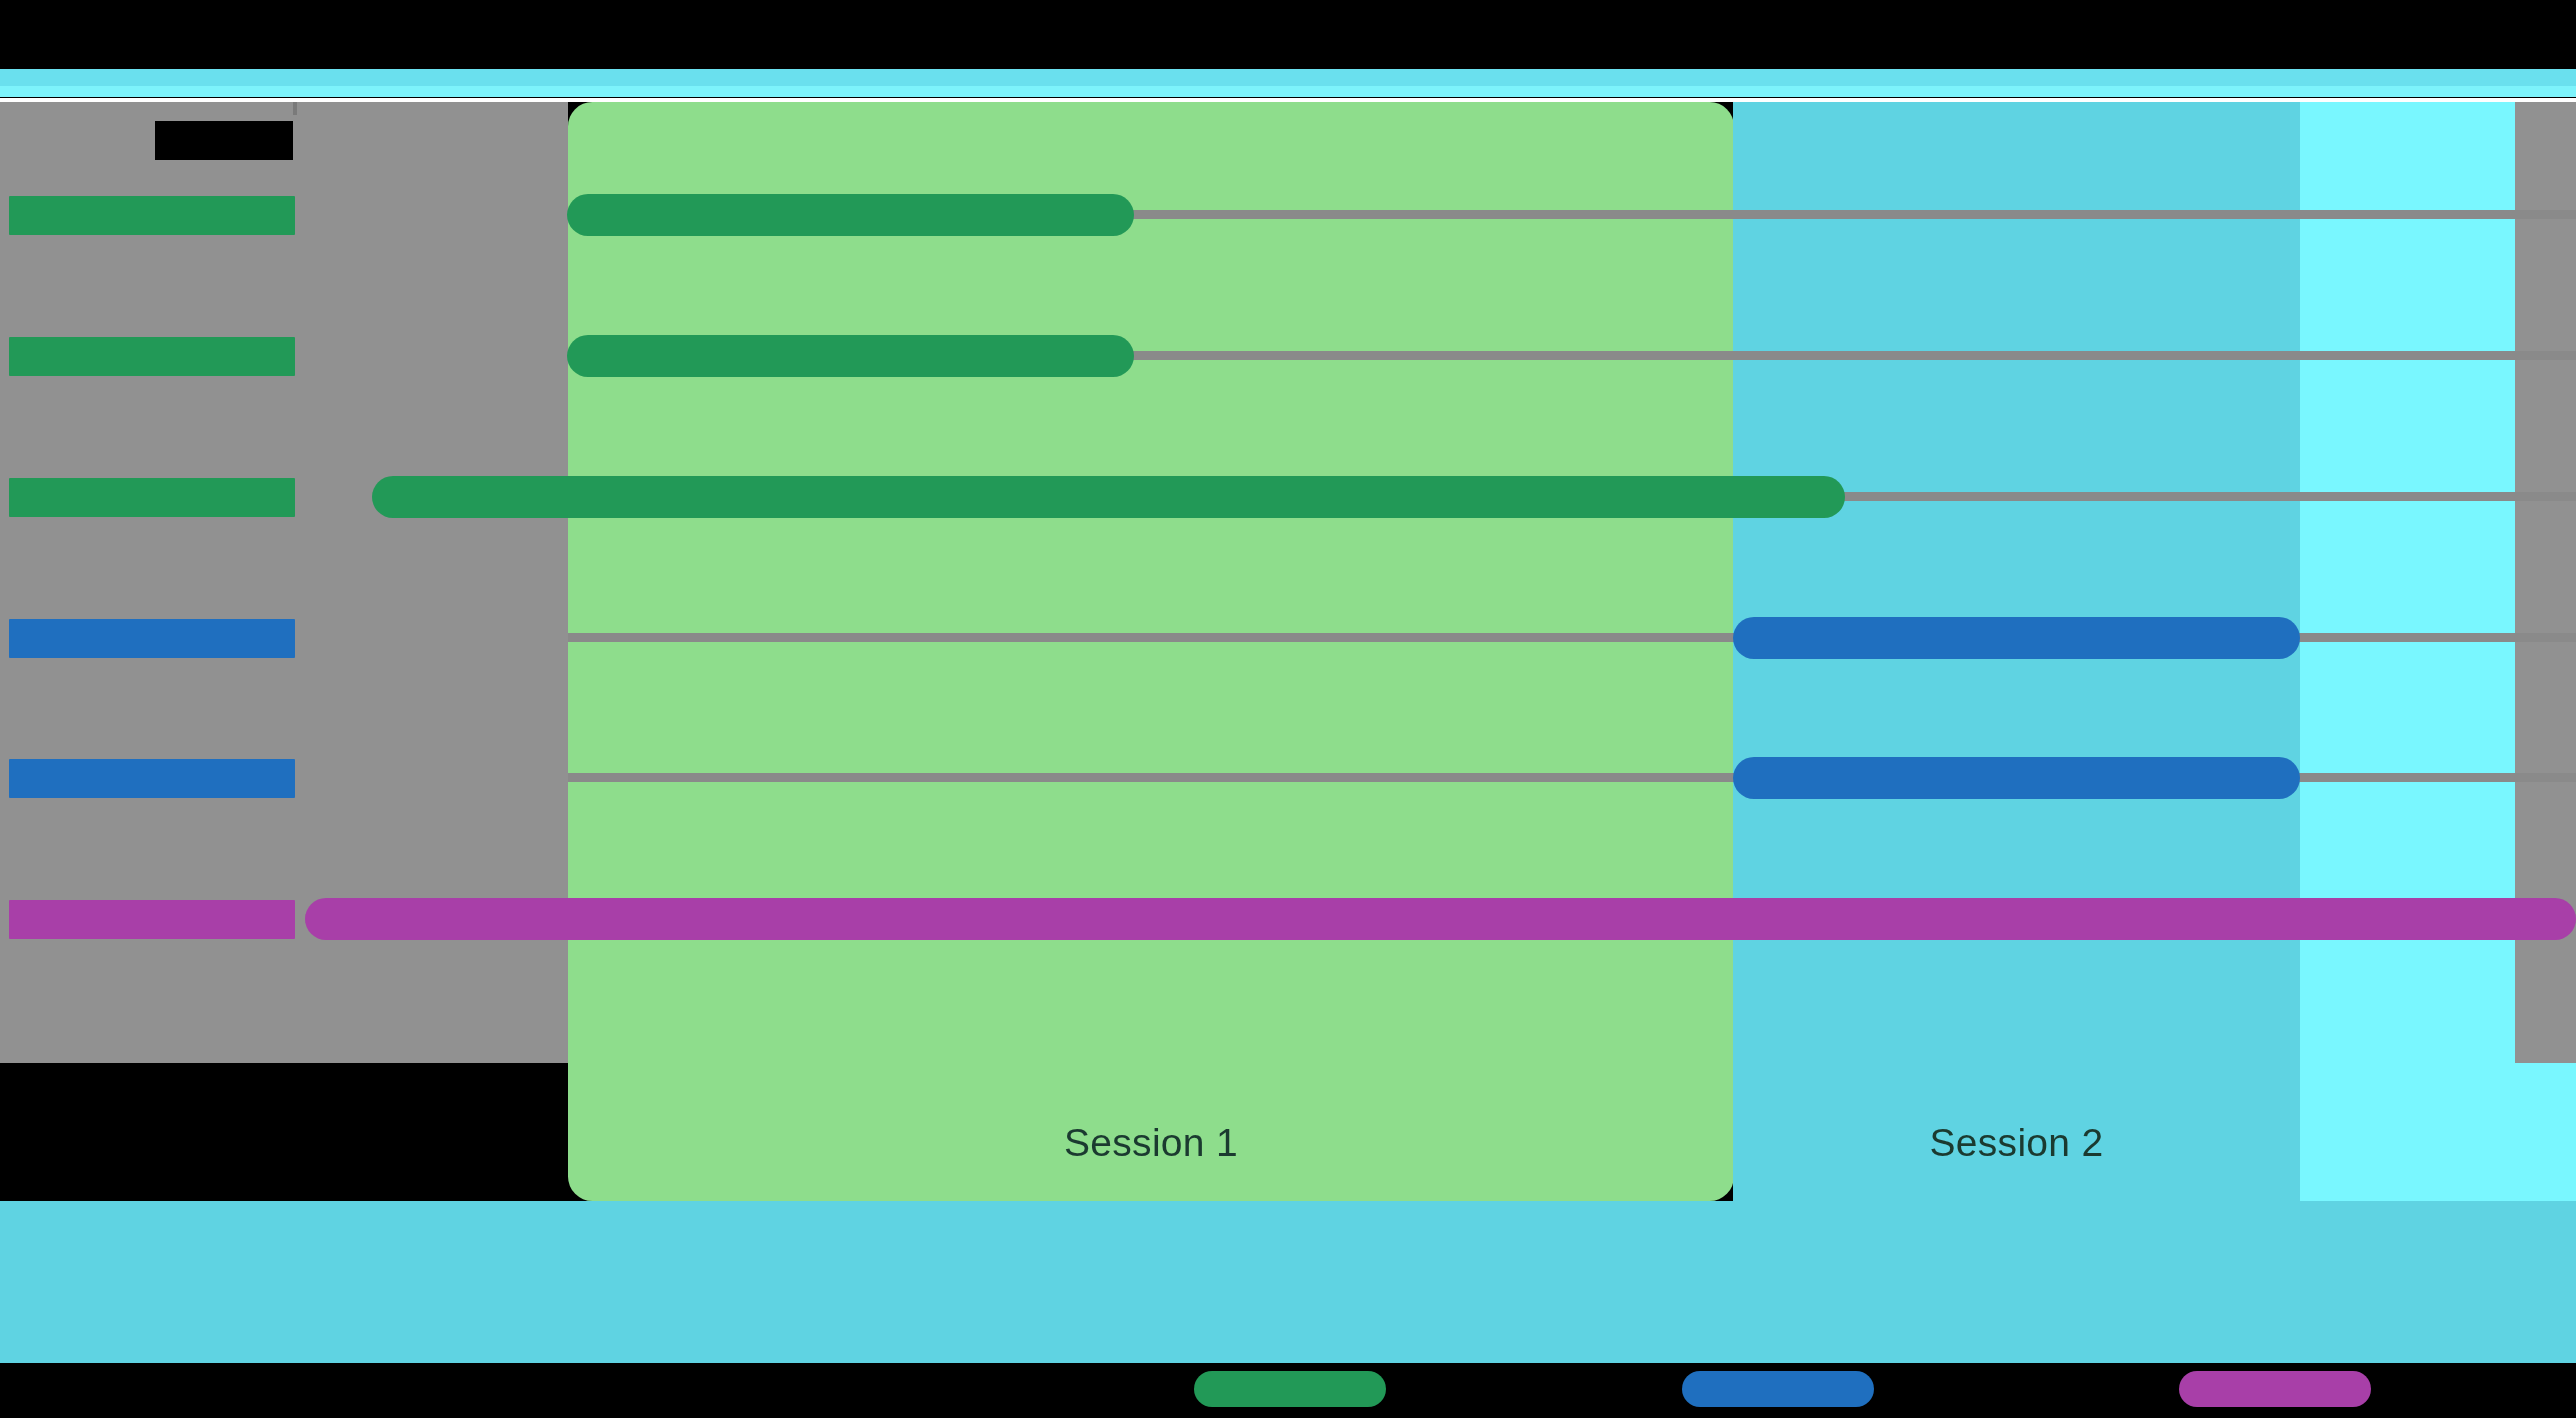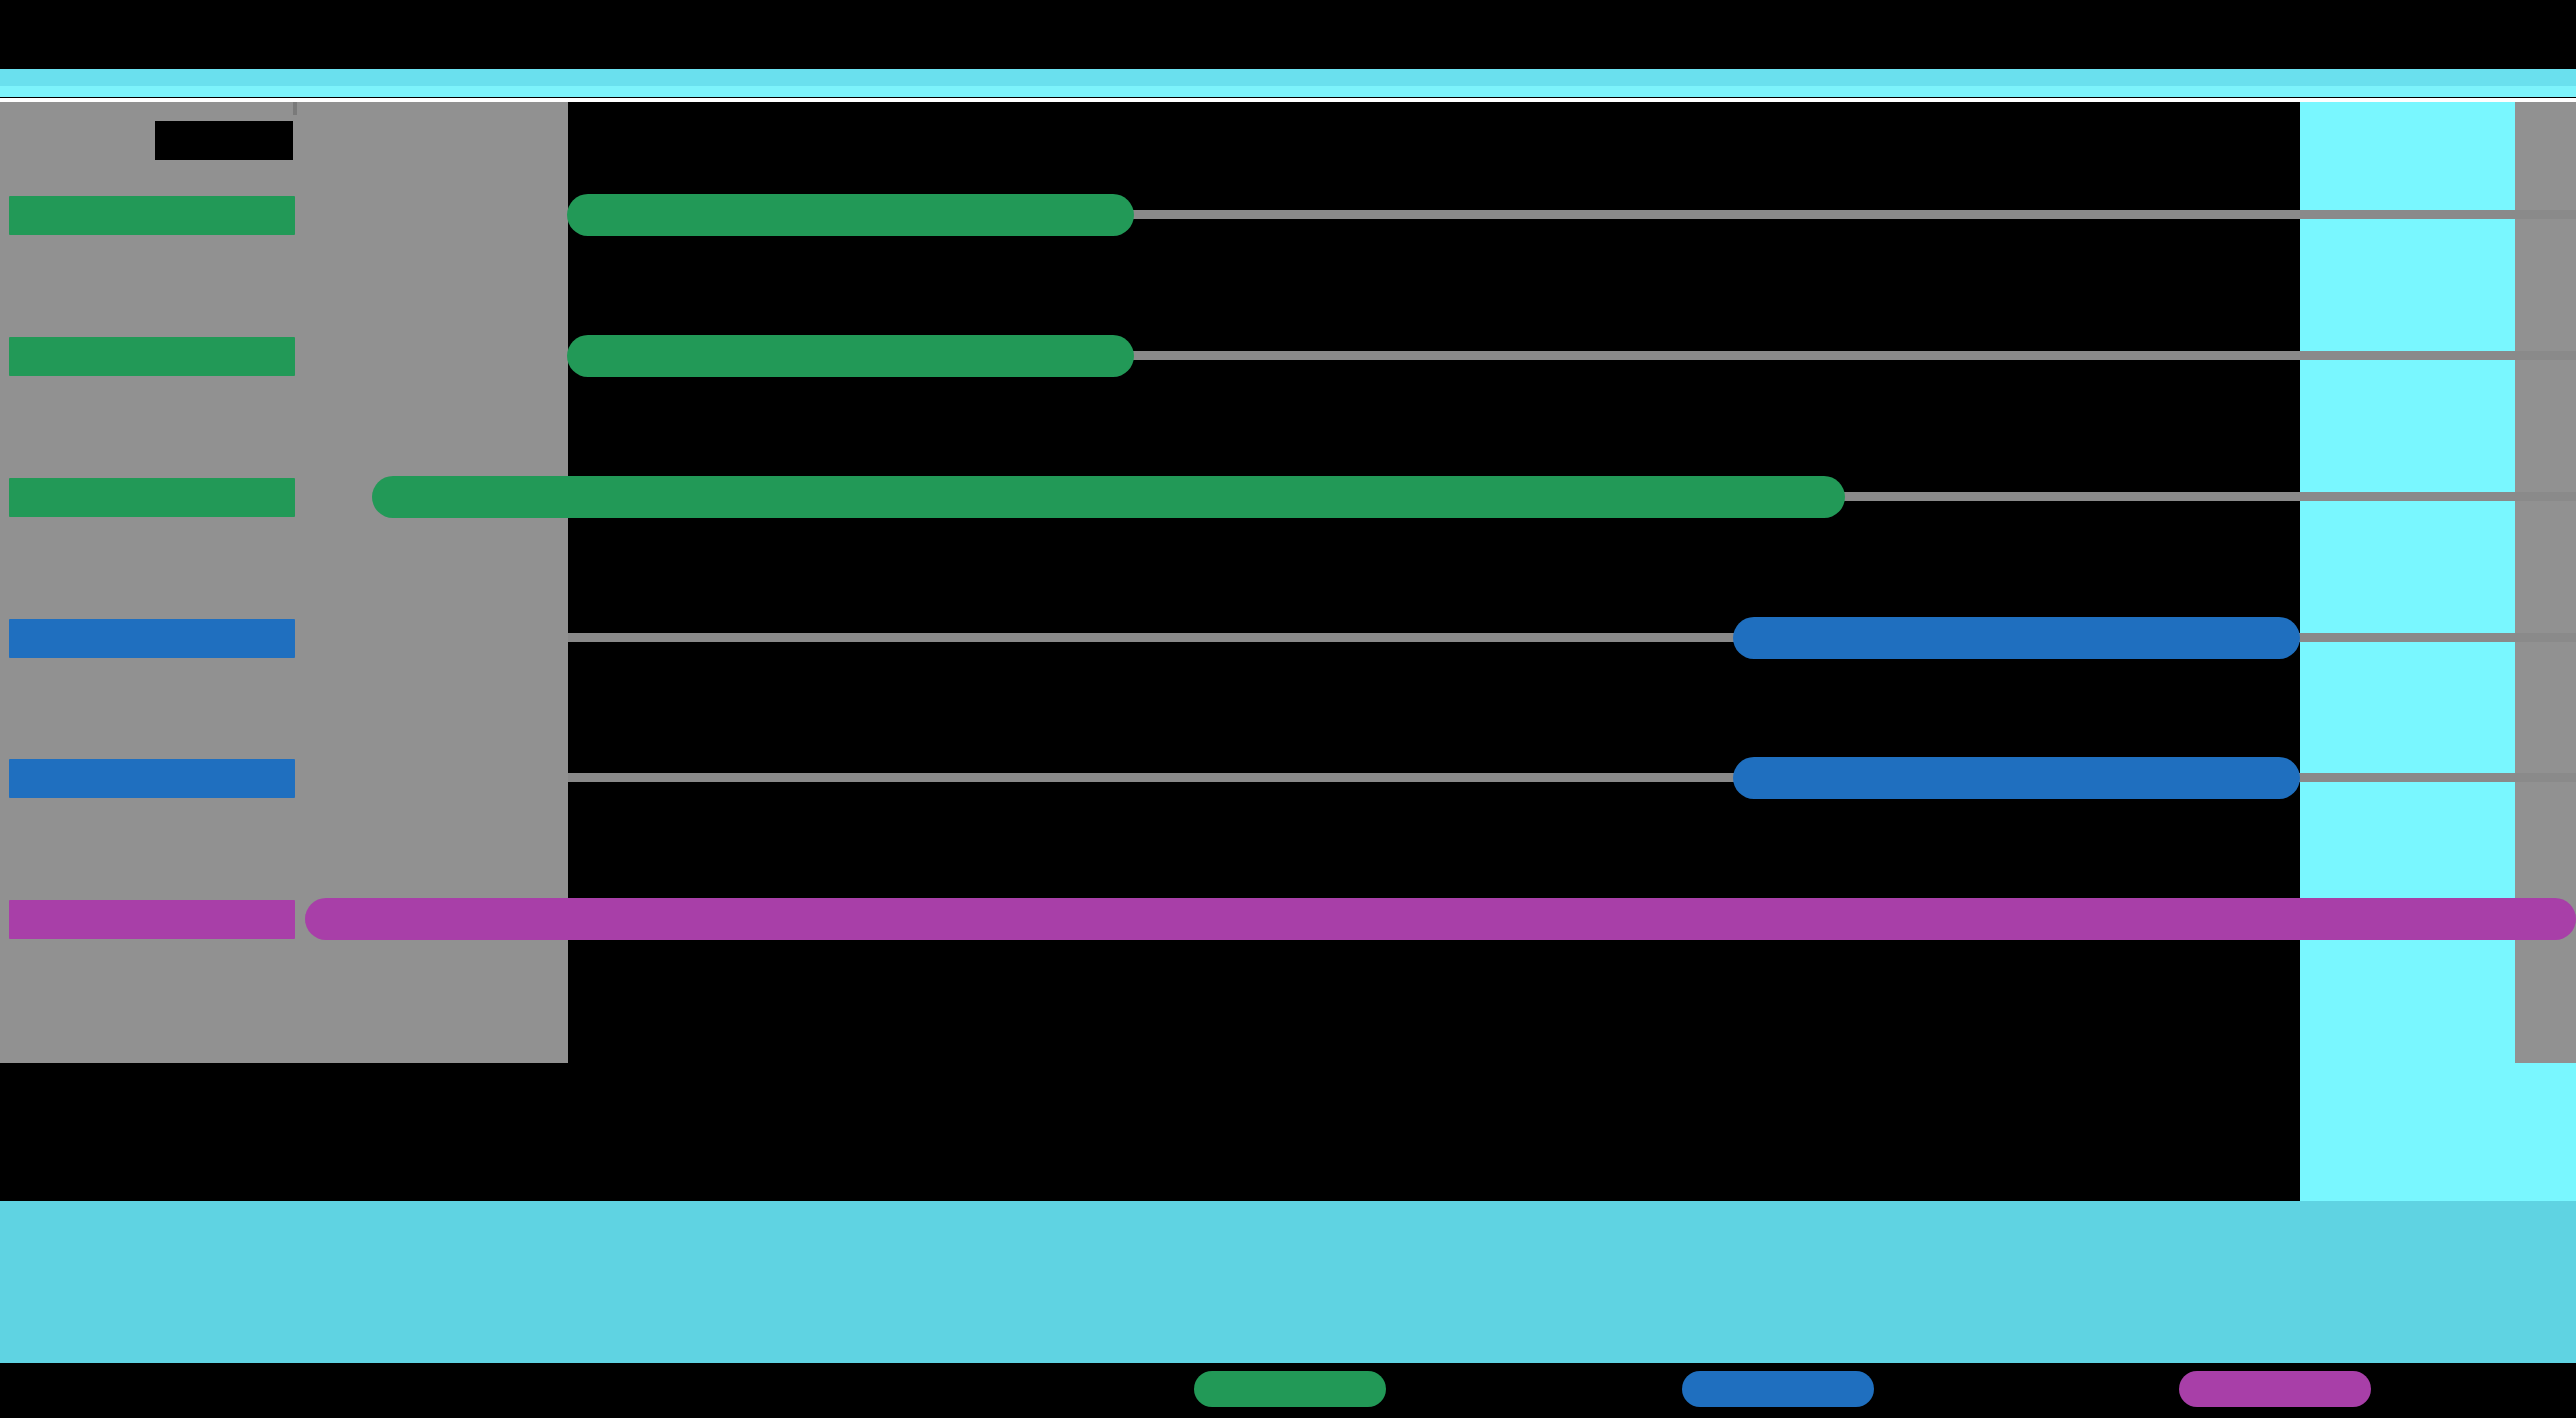--- a/index.html
+++ b/index.html
@@ -184,20 +184,26 @@
 <body>
 
 <div id="app">
 
   <div class="rail-top-outer"></div>
   <div class="rail-top-inner"></div>
   <div class="rail-hairline"></div>
 
   <div class="stage">
 
+    <div class="band band-s1">
+      <div class="band-label">Session 1</div>
+    </div>
+    <div class="band band-s2">
+      <div class="band-label">Session 2</div>
+    </div>
     <div class="band band-tail"></div>
 
     <div class="label-panel"></div>
     <div class="label-panel-2"></div>
 
     <div class="right-gutter"></div>
 
     <div class="header-redaction"></div>
     <div class="header-tick"></div>
 

